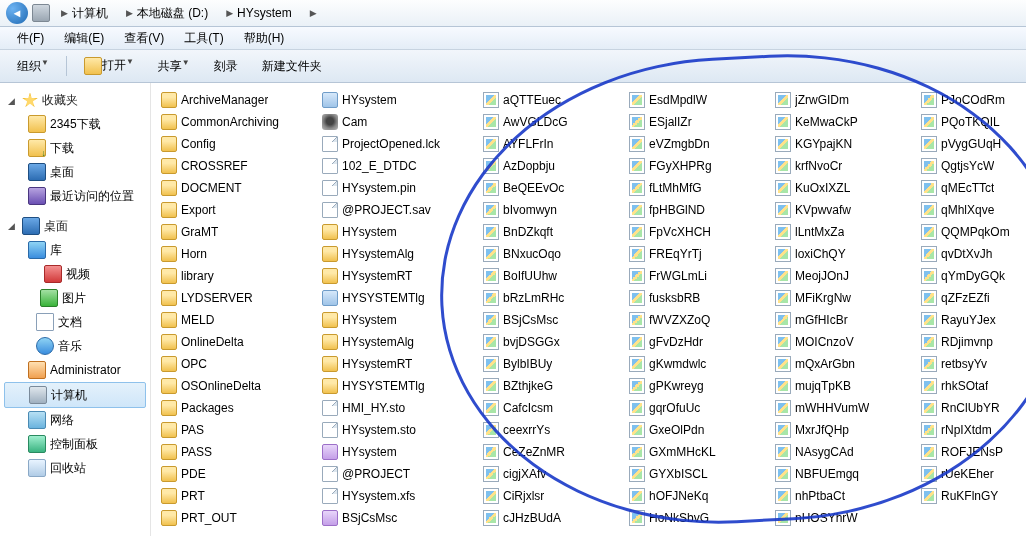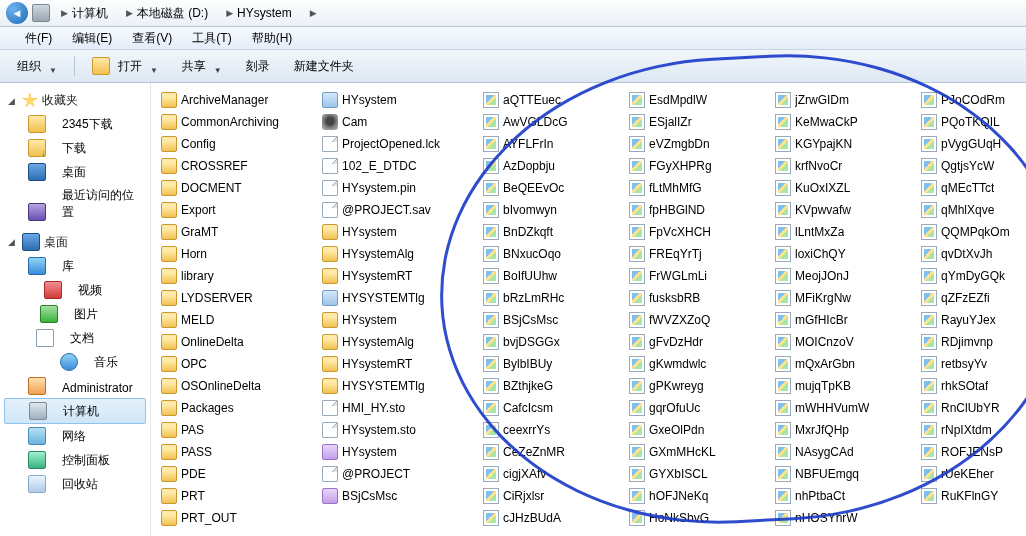--- a/index.html
+++ b/index.html
@@ -4,34 +4,34 @@
 <style>
   html,body{margin:0;padding:0;font-family:"Microsoft YaHei","Segoe UI",Tahoma,sans-serif;font-size:12px;color:#000;background:#fff;overflow:hidden}
   .window{width:1026px;height:536px;position:relative;background:#fff}
   
   .addrbar{height:26px;background:linear-gradient(#fdfefe,#eaf1f7);border-bottom:1px solid #b6c5d6;display:flex;align-items:center;padding:0 6px;gap:4px}
   .addrbar .nav-btn{width:22px;height:22px;border-radius:50%;background:radial-gradient(circle at 30% 30%,#6db3f2,#1e69b3);color:#fff;display:flex;align-items:center;justify-content:center;font-size:11px}
   .crumb{display:flex;align-items:center;gap:4px;padding:2px 6px;border:1px solid transparent;border-radius:2px}
   .crumb .arrow{font-size:9px;color:#555}
   .hd-icon{width:16px;height:16px;background:linear-gradient(#cfd7df,#9aa6b2);border:1px solid #7d8893;border-radius:2px}
   
-  .menubar{height:22px;background:linear-gradient(#f7faff,#e4edf7);border-bottom:1px solid #c7d3e0;display:flex;align-items:center;padding:0 16px;gap:2px}
+  .menubar{height:22px;background:linear-gradient(#f7faff,#e4edf7);border-bottom:1px solid #c7d3e0;display:flex;align-items:center;padding:0 8px;gap:2px}
   .menu-item{padding:2px 8px;border:1px solid transparent}
   
   .toolbar{height:32px;background:linear-gradient(#f2f6fb,#dde8f3);border-bottom:1px solid #b6c5d6;display:flex;align-items:center;padding:0 6px;gap:2px}
-  .tool-btn{padding:4px 10px;display:flex;align-items:flex-end;gap:8px;border:1px solid transparent;border-radius:2px}
+  .tool-btn{padding:4px 10px;display:flex;align-items:flex-start;gap:0;border:1px solid transparent;border-radius:2px}
   .tool-btn .arrow{font-size:8px;color:#444}
   .tool-sep{width:1px;height:20px;background:#b6c5d6;margin:0 4px}
   
   .body{display:flex;height:calc(536px - 26px - 22px - 32px)}
   .sidebar{width:150px;background:#fff;border-right:1px solid #e5e5e5;padding:6px 0;overflow:hidden}
   .side-group{margin-bottom:6px}
   .side-head{display:flex;align-items:center;gap:4px;padding:3px 8px;font-size:12px;color:#1a1a1a}
   .side-head .expand{font-size:9px;color:#555;width:10px}
-  .side-item{display:flex;align-items:flex-end;gap:16px;padding:3px 8px 3px 28px}
+  .side-item{display:flex;align-items:center;gap:4px;padding:3px 8px 3px 28px}
   .side-item.sel{background:linear-gradient(#e4f1fb,#cfe6f9);border:1px solid #8ec1eb;border-radius:2px;margin:0 4px;padding-left:24px}
   .ic{width:16px;height:16px;display:inline-block;flex:none}
   .ic-star{background:radial-gradient(circle,#ffd86b 40%,#e6a800 70%);clip-path:polygon(50% 0,61% 35%,98% 35%,68% 57%,79% 91%,50% 70%,21% 91%,32% 57%,2% 35%,39% 35%)}
   .ic-folder{background:linear-gradient(#ffe9a8,#f1c14e);border:1px solid #c99a2e;border-radius:2px}
   .ic-dl{background:linear-gradient(#ffe9a8,#f1c14e);border:1px solid #c99a2e;border-radius:2px;position:relative}
   .ic-dl:after{content:"↓";position:absolute;right:-1px;bottom:-2px;font-size:9px;color:#2a7a2a;font-weight:bold}
   .ic-desktop{background:linear-gradient(#6aa8e6,#2d6db3);border:1px solid #1e4e82;border-radius:2px}
   .ic-recent{background:linear-gradient(#b7a3e0,#6a4fb3);border:1px solid #4a3680;border-radius:2px}
   .ic-lib{background:linear-gradient(#8fd3f4,#3a8dde);border:1px solid #2a6aa8;border-radius:2px}
   .ic-video{background:linear-gradient(#f49090,#d13a3a);border:1px solid #a82a2a;border-radius:2px}
@@ -159,21 +159,21 @@
             <span>视频</span>
           </div>
         <div class="side-item" style="padding-left:40px">
             <span class="ic ic-pic"></span>
             <span>图片</span>
           </div>
         <div class="side-item" style="padding-left:36px">
             <span class="ic ic-doc"></span>
             <span>文档</span>
           </div>
-        <div class="side-item" style="padding-left:60px">
+        <div class="side-item" style="padding-left:36px">
             <span class="ic ic-music"></span>
             <span>音乐</span>
           </div>
         <div class="side-item">
             <span class="ic ic-user"></span>
             <span>Administrator</span>
           </div>
         <div class="side-item sel">
             <span class="ic ic-pc"></span>
             <span>计算机</span>
@@ -344,20 +344,24 @@
             </div>
             <div class="fitem">
               <span class="fi fi-str"></span>
               <span class="fn">HYsystem</span>
             </div>
             <div class="fitem">
               <span class="fi fi-file"></span>
               <span class="fn">@PROJECT</span>
             </div>
             <div class="fitem">
+              <span class="fi fi-file"></span>
+              <span class="fn">HYsystem.xfs</span>
+            </div>
+            <div class="fitem">
               <span class="fi fi-str"></span>
               <span class="fn">BSjCsMsc</span>
             </div>
           </div>
         <div class="col">
             <div class="fitem">
               <span class="fi fi-img"></span>
               <span class="fn">aQTTEuec</span>
             </div>
             <div class="fitem">

